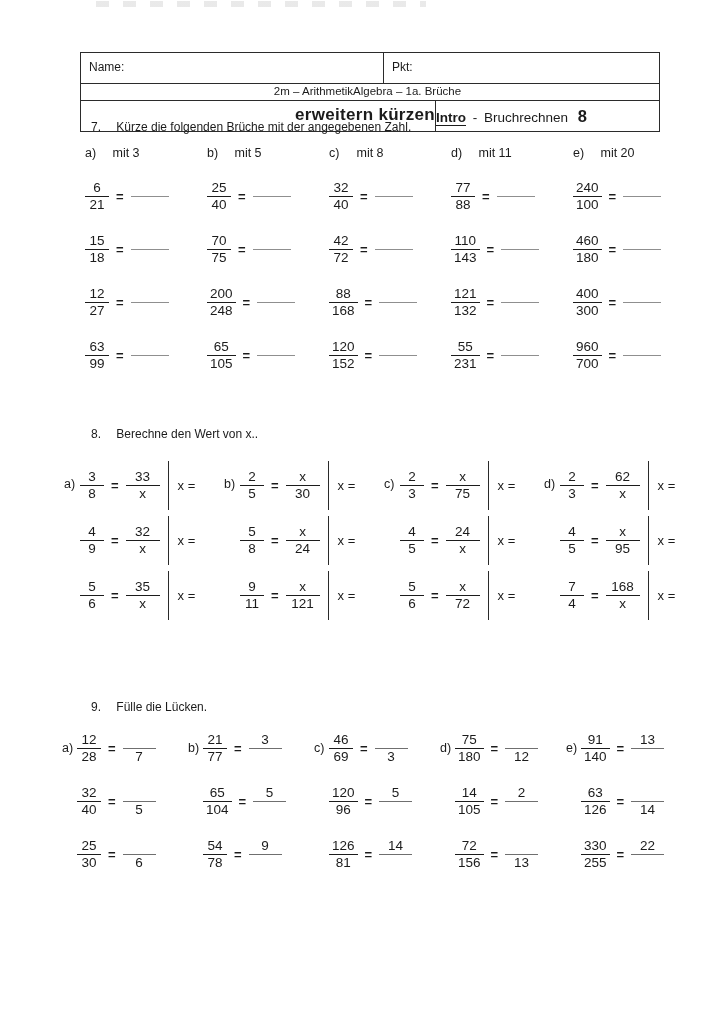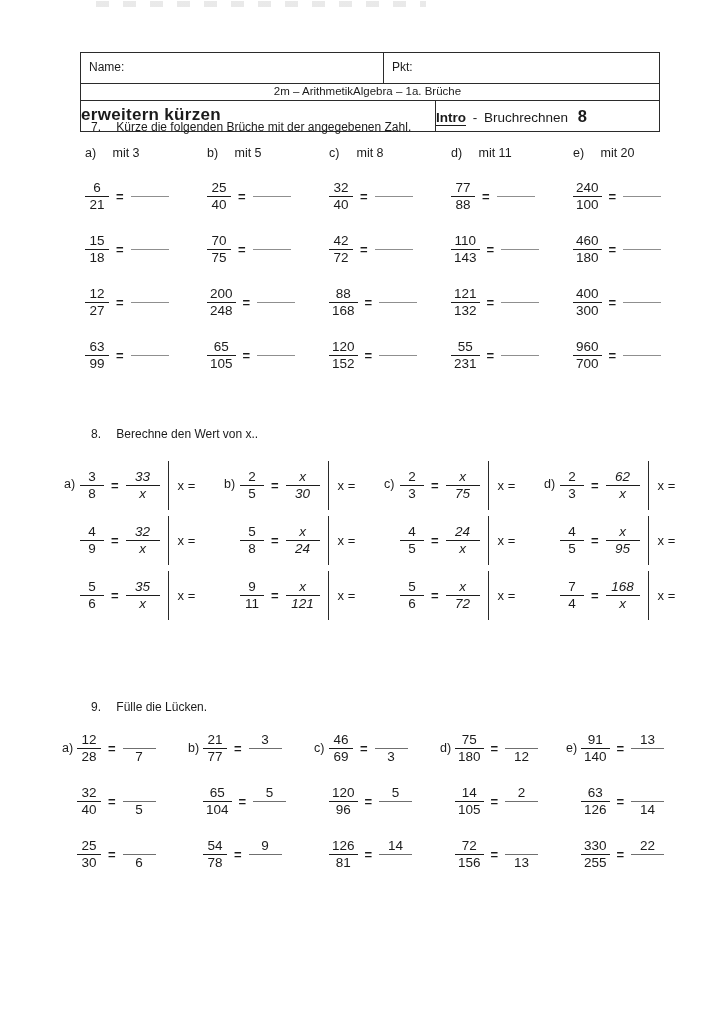--- a/index.html
+++ b/index.html
@@ -11,21 +11,21 @@
   
   .htable{position:absolute;left:80px;top:16px;width:578px;border:1.6px solid #2b2b2b;background:#fff;margin-top:36px;}
   .hrow1{display:flex;height:30px;border-bottom:1.3px solid #2b2b2b;}
   .hc{font-size:12px;padding:7px 0 0 8px;box-sizing:border-box;}
   .hc-name{width:303px;border-right:1.3px solid #2b2b2b;}
   .hc-datum{width:198px;border-right:1.3px solid #2b2b2b;}
   .hc-pkt{flex:1;}
   .hrow2{height:17px;border-bottom:1.3px solid #2b2b2b;font-size:11.5px;text-align:center;
          padding:1px 5px 0 0;box-sizing:border-box;}
   .hrow3{display:flex;height:30px;}
-  .hc-title{width:355px;border-right:1.3px solid #2b2b2b;text-align:left;
+  .hc-title{width:355px;border-right:1.3px solid #2b2b2b;text-align:right;
             font-weight:bold;font-size:17px;padding-top:4px;box-sizing:border-box;letter-spacing:.3px;}
   .hc-intro{flex:1;font-size:13.5px;padding-top:6px;box-sizing:border-box;}
   .intro-word{font-weight:bold;border-bottom:1.6px solid #1b1b1b;padding-bottom:0px;}
   .intro-sep{margin:0 3px;}
   .intro-num{font-weight:bold;font-size:16.5px;margin-left:6px;}
   
   .artifact{position:absolute;left:96px;top:1px;width:330px;height:6px;opacity:.45;
     background:repeating-linear-gradient(90deg,#cfcfcf 0 13px,transparent 13px 27px);}
   
   .ex-heading{position:absolute;left:91px;font-size:12px;}
@@ -41,21 +41,21 @@
   .col-head .col-label{display:inline-block;width:18px;}
   .col-mit{margin-left:6px;}
   .task{height:53px;display:flex;align-items:center;}
   .answer-line{width:38px;height:0;border-top:1.9px solid #8f8f8f;}
   
   .ex8-grid{position:absolute;left:64px;top:458px;display:grid;grid-template-columns:repeat(4,160px);}
   .ex8-col{position:relative;padding-left:16px;box-sizing:border-box;}
   .ex8-col>.col-label{position:absolute;left:0;top:19px;font-size:12.5px;}
   .ex9-col>.col-label{position:absolute;left:0;top:19px;font-size:12.5px;}
   .xrow{height:55px;display:flex;align-items:center;}
-  .xrow .frac-right{min-width:34px;font-style:italic;}
+  .xrow .frac-right{min-width:34px;}
   .vbar{height:49px;width:0;border-left:1.3px solid #2a2a2a;margin:0 9px 0 8px;}
   .xeq{font-size:13px;}
   
   .ex9-grid{position:absolute;left:62px;top:722px;display:grid;grid-template-columns:repeat(5,126px);}
   .ex9-col{position:relative;padding-left:15px;box-sizing:border-box;}
   .arow{height:53px;display:flex;align-items:center;}
   .afrac{min-width:33px;}
   .afrac .fden{border-top:1.8px solid #6f6f6f;}
 </style>
 </head>

